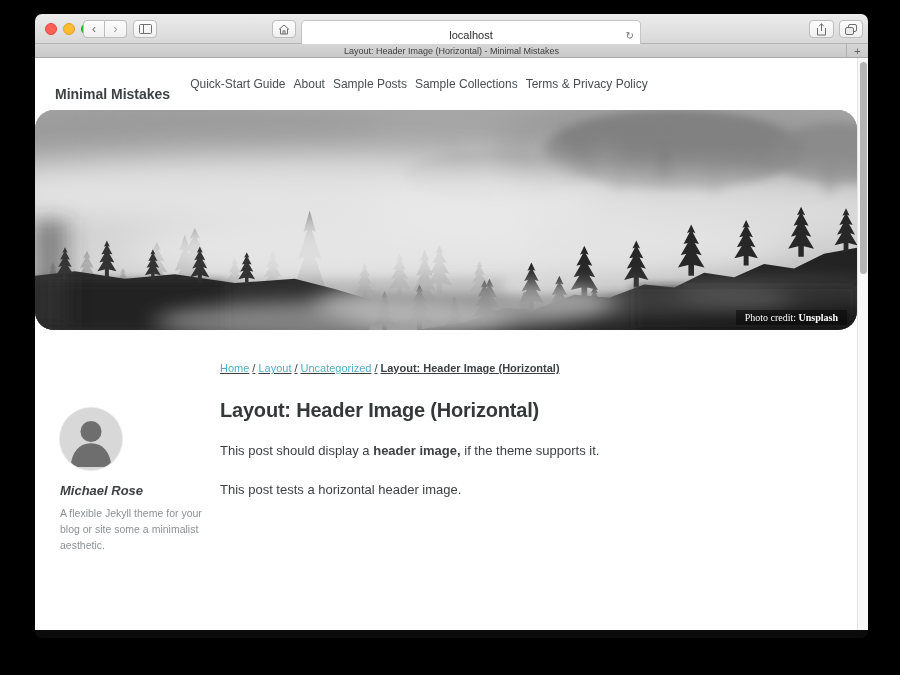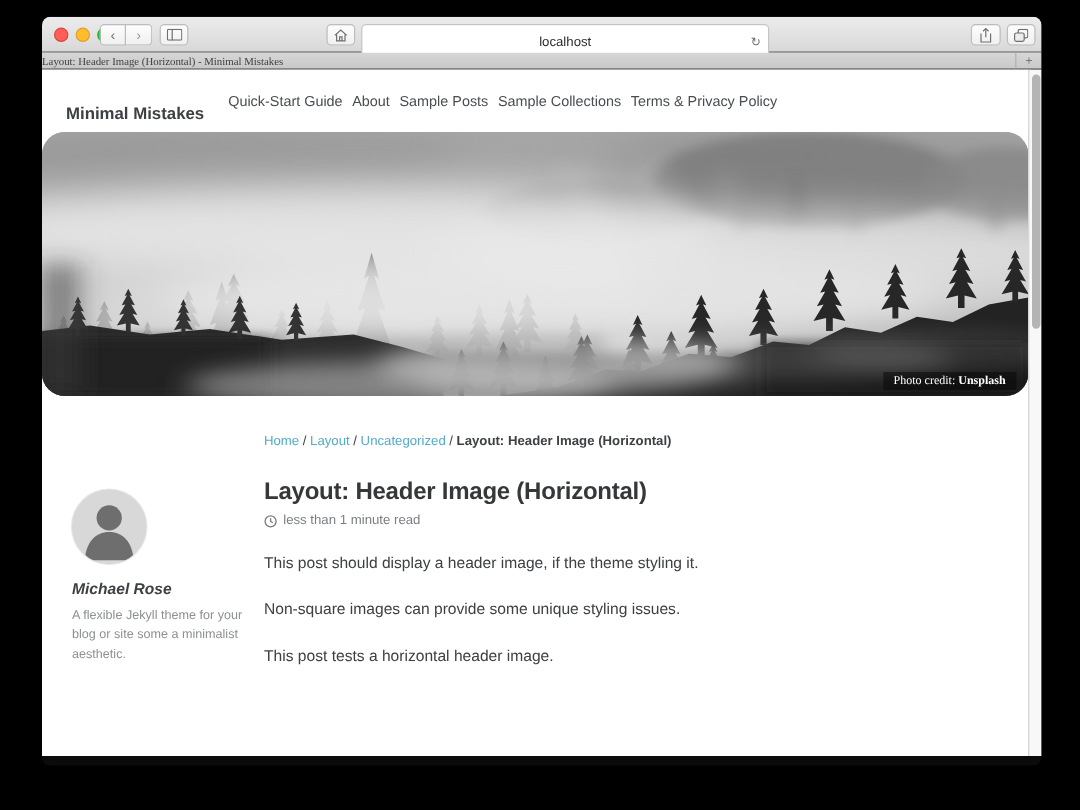--- a/index.html
+++ b/index.html
@@ -30,21 +30,21 @@
   .btn-tabs   { left:804px; width:24px; }
 
   .addressbar { position:absolute; left:266px; top:6px; width:340px; height:30px;
                 background:#fff; border:1px solid #c5c5c5; border-radius:4px;
                 display:flex; align-items:center; justify-content:center; }
   .addressbar .url { font-size:11px; color:#2c2c2c; }
   .addressbar .reload { position:absolute; right:6px; font-size:10px; color:#6f6f6f; }
 
   .tabbar { position:absolute; left:0; top:30px; width:100%; height:14px;
             background:linear-gradient(#d6d6d6,#c9c9c9); border-bottom:1px solid #a9a9a9;
-            display:flex; align-items:center; justify-content:flex-start;font-family:Liberation Serif, serif; }
+            display:flex; align-items:center; justify-content:center; }
   .tabbar .tabtitle { font-size:9px; color:#3e3e3e; }
   .newtab { position:absolute; right:0; top:0; width:22px; height:13px; border-left:1px solid #b0b0b0;
             display:flex; align-items:center; justify-content:center; font-size:11px; color:#5f5f5f; }
 
   
   .viewport { position:absolute; left:0; top:44px; width:100%; height:572px; background:#0b0b0b; }
   .page { position:absolute; left:0; top:0; right:11px; bottom:0; background:#fff; overflow:hidden; }
   .scrollbar { position:absolute; right:0; top:0; bottom:0; width:11px; background:#f8f8f8; border-left:1px solid #e4e4e4; }
   .thumb { position:absolute; left:2px; top:4px; width:7px; height:212px; border-radius:4px; background:#b4b4b4; }
 
@@ -64,28 +64,28 @@
 
   
   .article { display:flex; padding:32px 40px 0 25px; }
   .sidebar { width:160px; flex:none; padding-top:46px; }
   .avatar { width:62px; height:62px; border-radius:50%; background:#d8d8d8; overflow:hidden;
             box-shadow:0 0 0 1px #e8e8e8; }
   .author-name { font-size:13px; font-weight:700; color:#3d4144; margin-top:13px;font-style:italic; }
   .author-bio { font-size:10.5px; color:#8d9194; line-height:1.5; margin-top:8px; width:142px; }
 
   .main { flex:1; max-width:565px; }
-  .breadcrumb { font-size:11px; color:#3d4144; }
+  .breadcrumb { font-size:11px; color:#3d4144;text-decoration:underline; }
   .breadcrumb a { color:#52adc8; text-decoration:none; }
   .breadcrumb .sep { margin:0 3px; color:#3d4144; }
   .breadcrumb .current { font-weight:700; }
   .post-title { font-size:20px; font-weight:700; color:#353839; letter-spacing:-.2px; margin-top:25px; }
   .post-meta { display:flex; align-items:center; gap:5px; margin-top:6px; color:#7a7e82; font-size:11px; }
   .post-body p { font-size:13px; color:#3d4144; line-height:1.55; margin-top:19px; }
-  .post-body b { font-weight:400; }
+  .post-body b { font-weight:700; }
 
   .icon-svg { display:block; }
 </style>
 </head>
 <body>
 
 <div class="window">
 
   <div class="toolbar">
     <div class="tl tl-red" style="background:#ff5f57; border:1px solid #e0443e;"></div>
@@ -288,31 +288,23 @@
           <div class="author-bio">A flexible Jekyll theme for your blog or site some a minimalist aesthetic.</div>
         </aside>
 
         <div class="main">
           <div class="breadcrumb">
             <a href="#">Home</a><span class="sep">/</span><a href="#">Layout</a><span class="sep">/</span><a href="#">Uncategorized</a><span class="sep">/</span><span class="current">Layout: Header Image (Horizontal)</span>
           </div>
 
           <h1 class="post-title">Layout: Header Image (Horizontal)</h1>
 
-          <div class="post-meta">
-            <svg width="11" height="11" viewBox="0 0 12 12">
-              <circle cx="6" cy="6" r="5" fill="none" stroke="#7a7e82" stroke-width="1.2"></circle>
-              <path d="M6,3.2 L6,6 L8,7.2" fill="none" stroke="#7a7e82" stroke-width="1.2"></path>
-            </svg>
-            <span>less than 1 minute read</span>
-          </div>
 
           <div class="post-body">
-            <p><span>This post should display a </span><b>header image,</b><span> if the theme styling it.</span></p>
-            <p>Non-square images can provide some unique styling issues.</p>
+            <p><span>This post should display a </span><b>header image,</b><span> if the theme supports it.</span></p>
             <p>This post tests a horizontal header image.</p>
           </div>
         </div>
       </div>
 
     </div>
 
     <div class="scrollbar">
       <div class="thumb"></div>
     </div>

